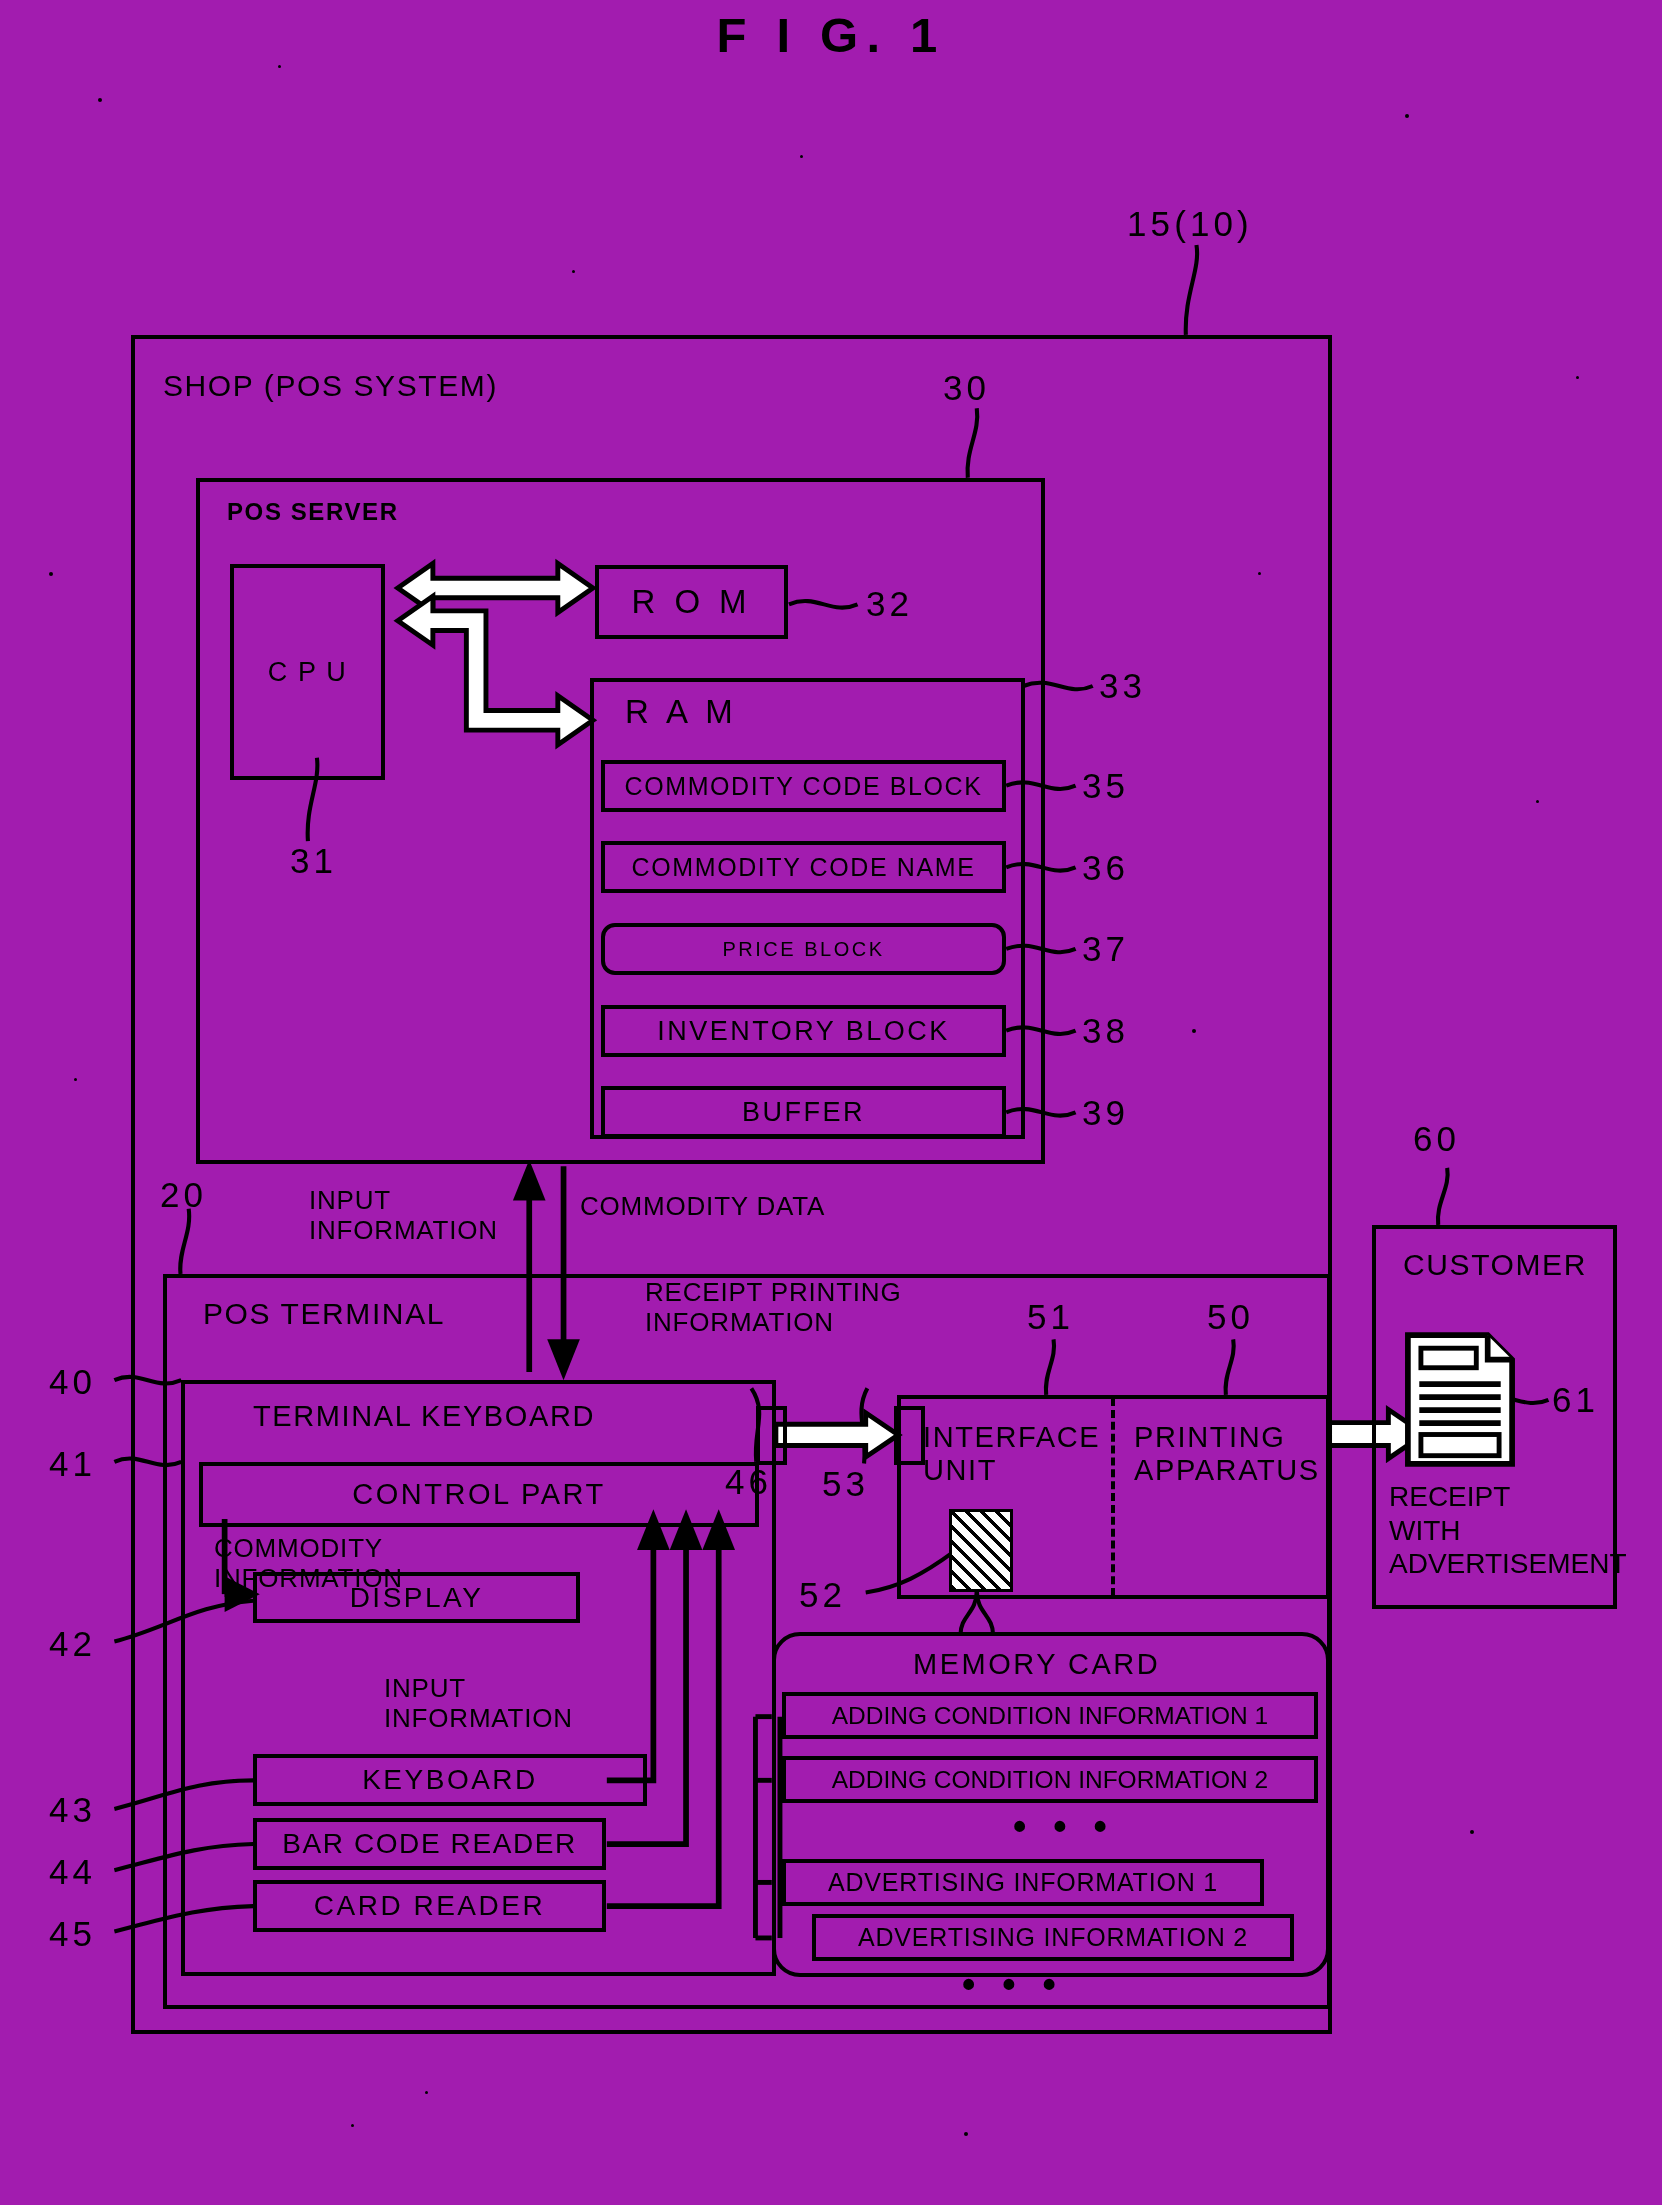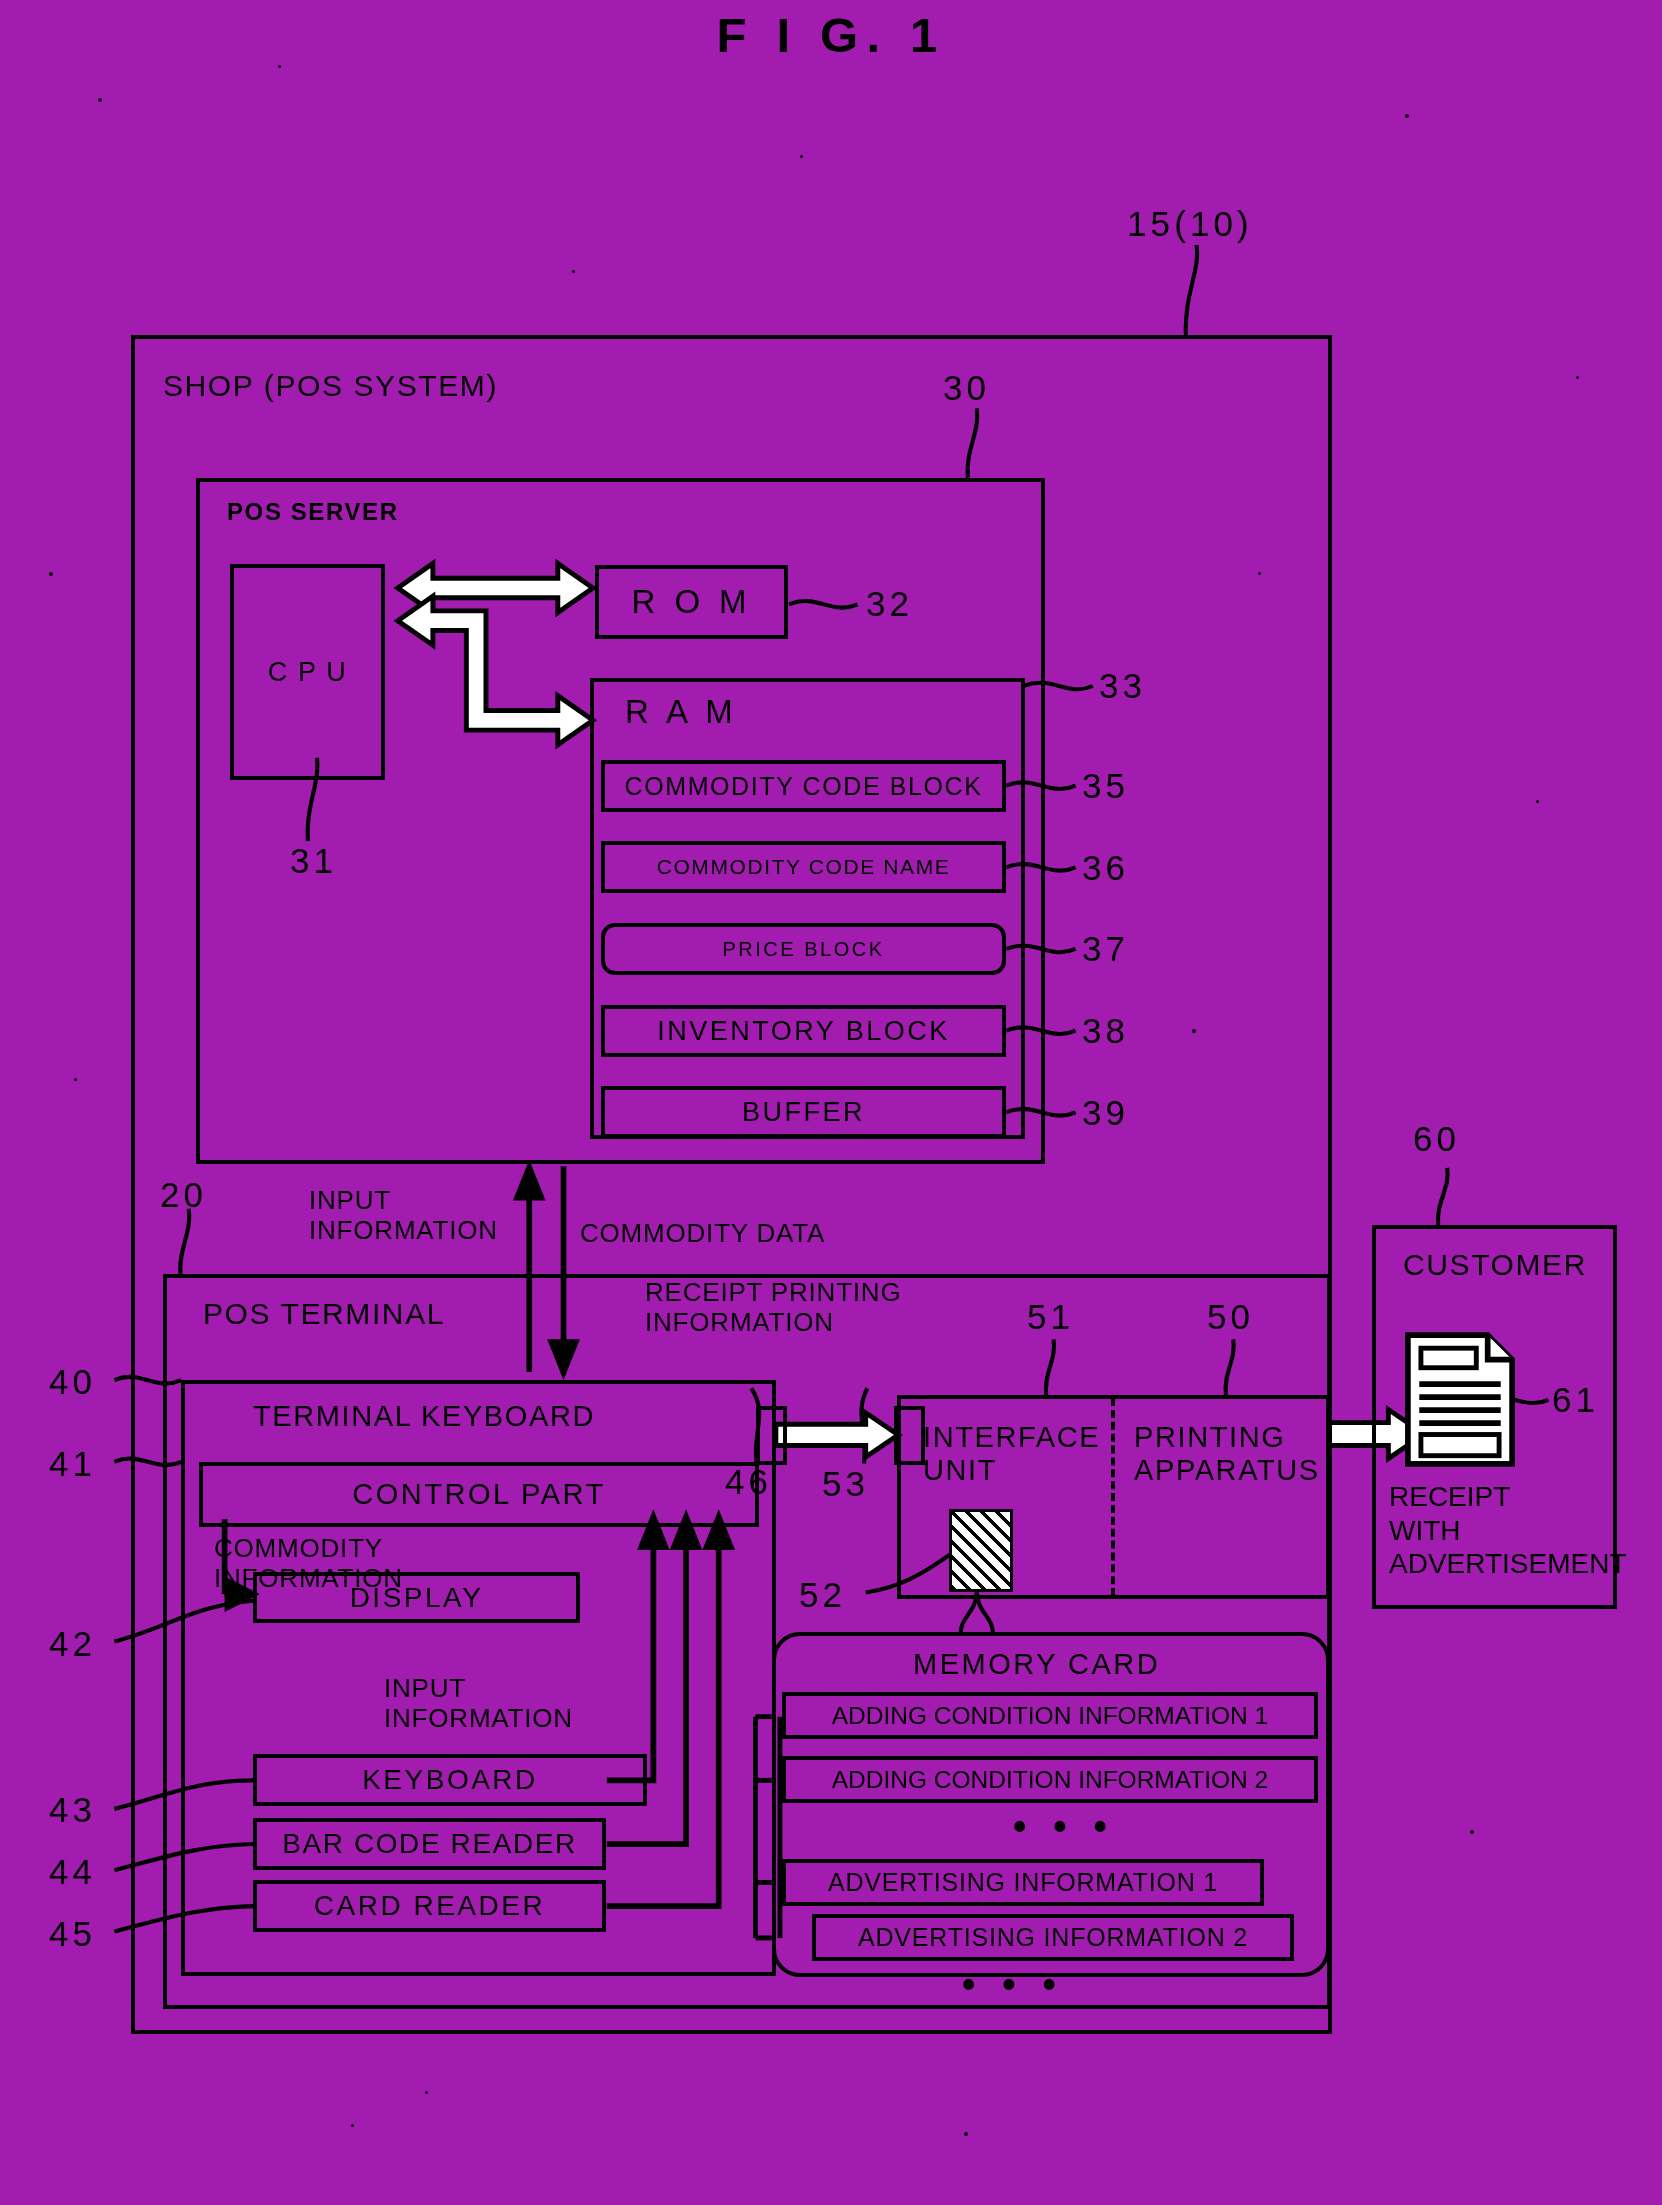--- a/index.html
+++ b/index.html
@@ -206,21 +206,21 @@
 
   <div class="box" style="left:590px; top:678px; width:435px; height:461px;"></div>
   <div class="boxlabel" style="left:625px; top:693px; font-size:33px; letter-spacing:4.9px;">R A M</div>
   <div class="ref" style="left:1099px; top:666px;">33</div>
 
   <div class="ctr" style="left:601px; top:760px; width:405px; height:52px; font-size:25px;">
     <span>COMMODITY CODE BLOCK</span>
   </div>
   <div class="ref" style="left:1082px; top:766px;">35</div>
 
-  <div class="ctr" style="left:601px; top:841px; width:405px; height:52px; font-size:21px;">
+  <div class="ctr" style="left:601px; top:841px; width:405px; height:52px; font-size:25px;">
     <span>COMMODITY CODE NAME</span>
   </div>
   <div class="ref" style="left:1082px; top:848px;">36</div>
 
   <div class="ctr" style="left:601px; top:923px; width:405px; height:52px; font-size:20px; letter-spacing:2.5px;border-radius:14px;">
     <span>PRICE BLOCK</span>
   </div>
   <div class="ref" style="left:1082px; top:929px;">37</div>
 
   <div class="ctr" style="left:601px; top:1005px; width:405px; height:52px; font-size:27px; letter-spacing:2.5px;">
@@ -228,21 +228,21 @@
   </div>
   <div class="ref" style="left:1082px; top:1011px;">38</div>
 
   <div class="ctr" style="left:601px; top:1086px; width:405px; height:52px; font-size:27px; letter-spacing:2.5px;">
     <span>BUFFER</span>
   </div>
   <div class="ref" style="left:1082px; top:1093px;">39</div>
 
   <div class="note" style="left:309px; top:1186px;">INPUT
 INFORMATION</div>
-  <div class="note" style="left:580px; top:1219px;text-align:center;">COMMODITY DATA</div>
+  <div class="note" style="left:580px; top:1192px;text-align:center;">COMMODITY DATA</div>
   <div class="ref" style="left:160px; top:1175px;">20</div>
 
   <div class="box thick" style="left:163px; top:1274px; width:1168px; height:735px;"></div>
   <div class="boxlabel" style="left:203px; top:1297px; font-size:30px;">POS TERMINAL</div>
   <div class="note" style="left:645px; top:1278px;">RECEIPT PRINTING
 INFORMATION</div>
 
   <div class="box" style="left:181px; top:1380px; width:595px; height:596px;"></div>
   <div class="boxlabel" style="left:253px; top:1400px; font-size:29px;">TERMINAL KEYBOARD</div>
   <div class="ref" style="left:49px; top:1362px;">40</div>

